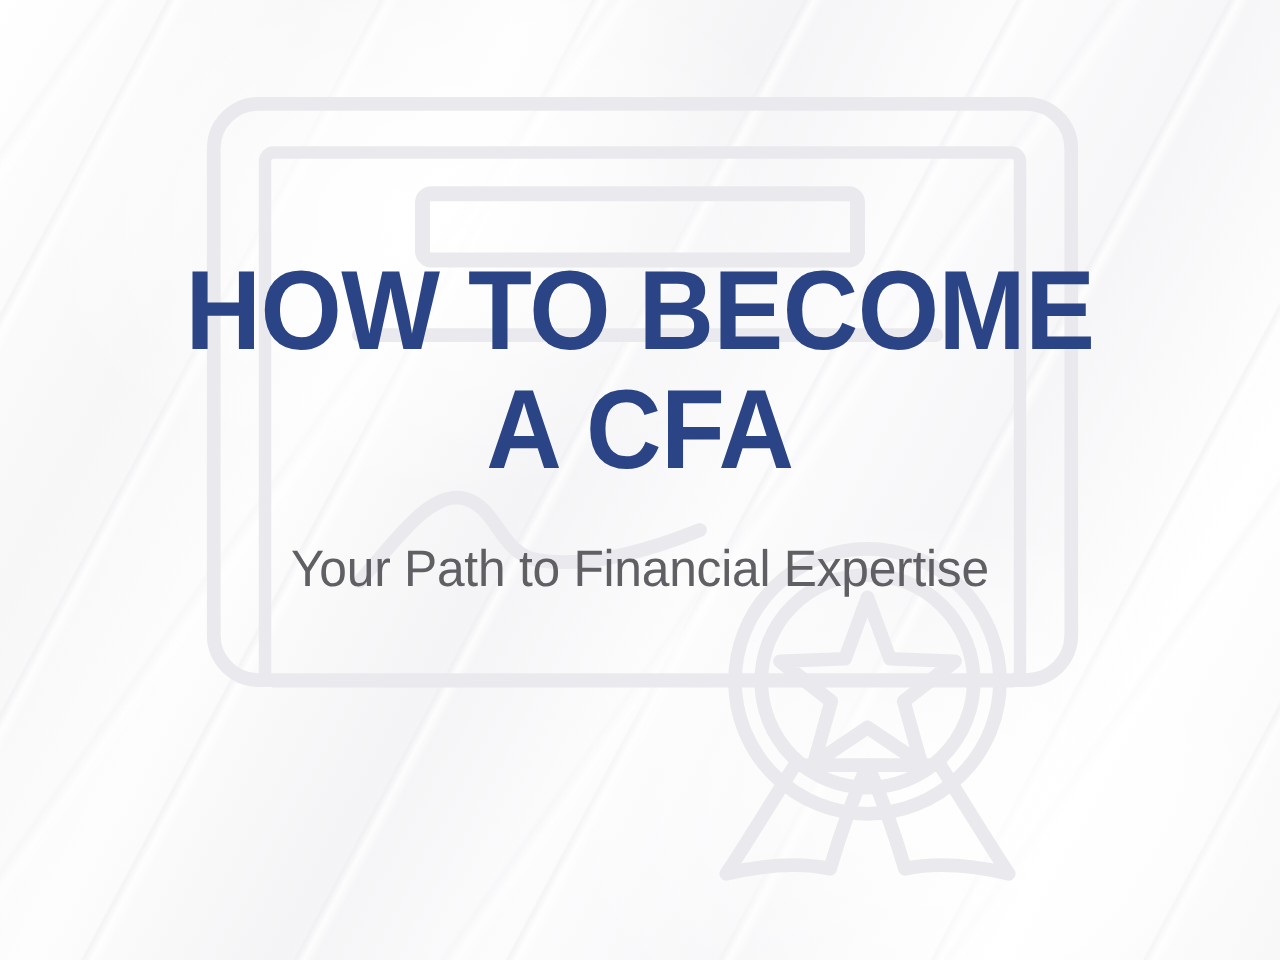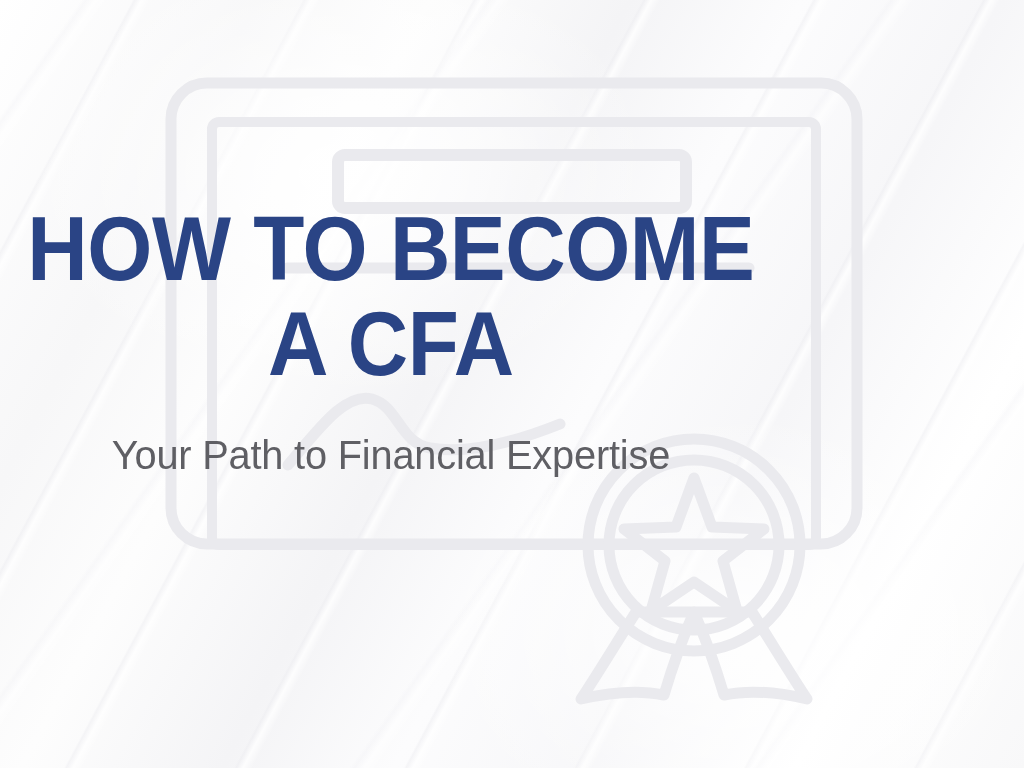--- a/index.html
+++ b/index.html
@@ -83,21 +83,21 @@
     width: 1024px;
     height: 768px;
   }
 
   
   .content {
     position: absolute;
     inset: 0;
     display: flex;
     flex-direction: column;
-    align-items: flex-start;
+    align-items: center;
     justify-content: center;
     text-align: center;
   }
   .title {
     font-family: "Liberation Sans Narrow", "Liberation Sans", sans-serif;
     font-weight: 700;
     font-size: 90px;
     line-height: 0.98;
     letter-spacing: -0.5px;
     color: #2a4485;

